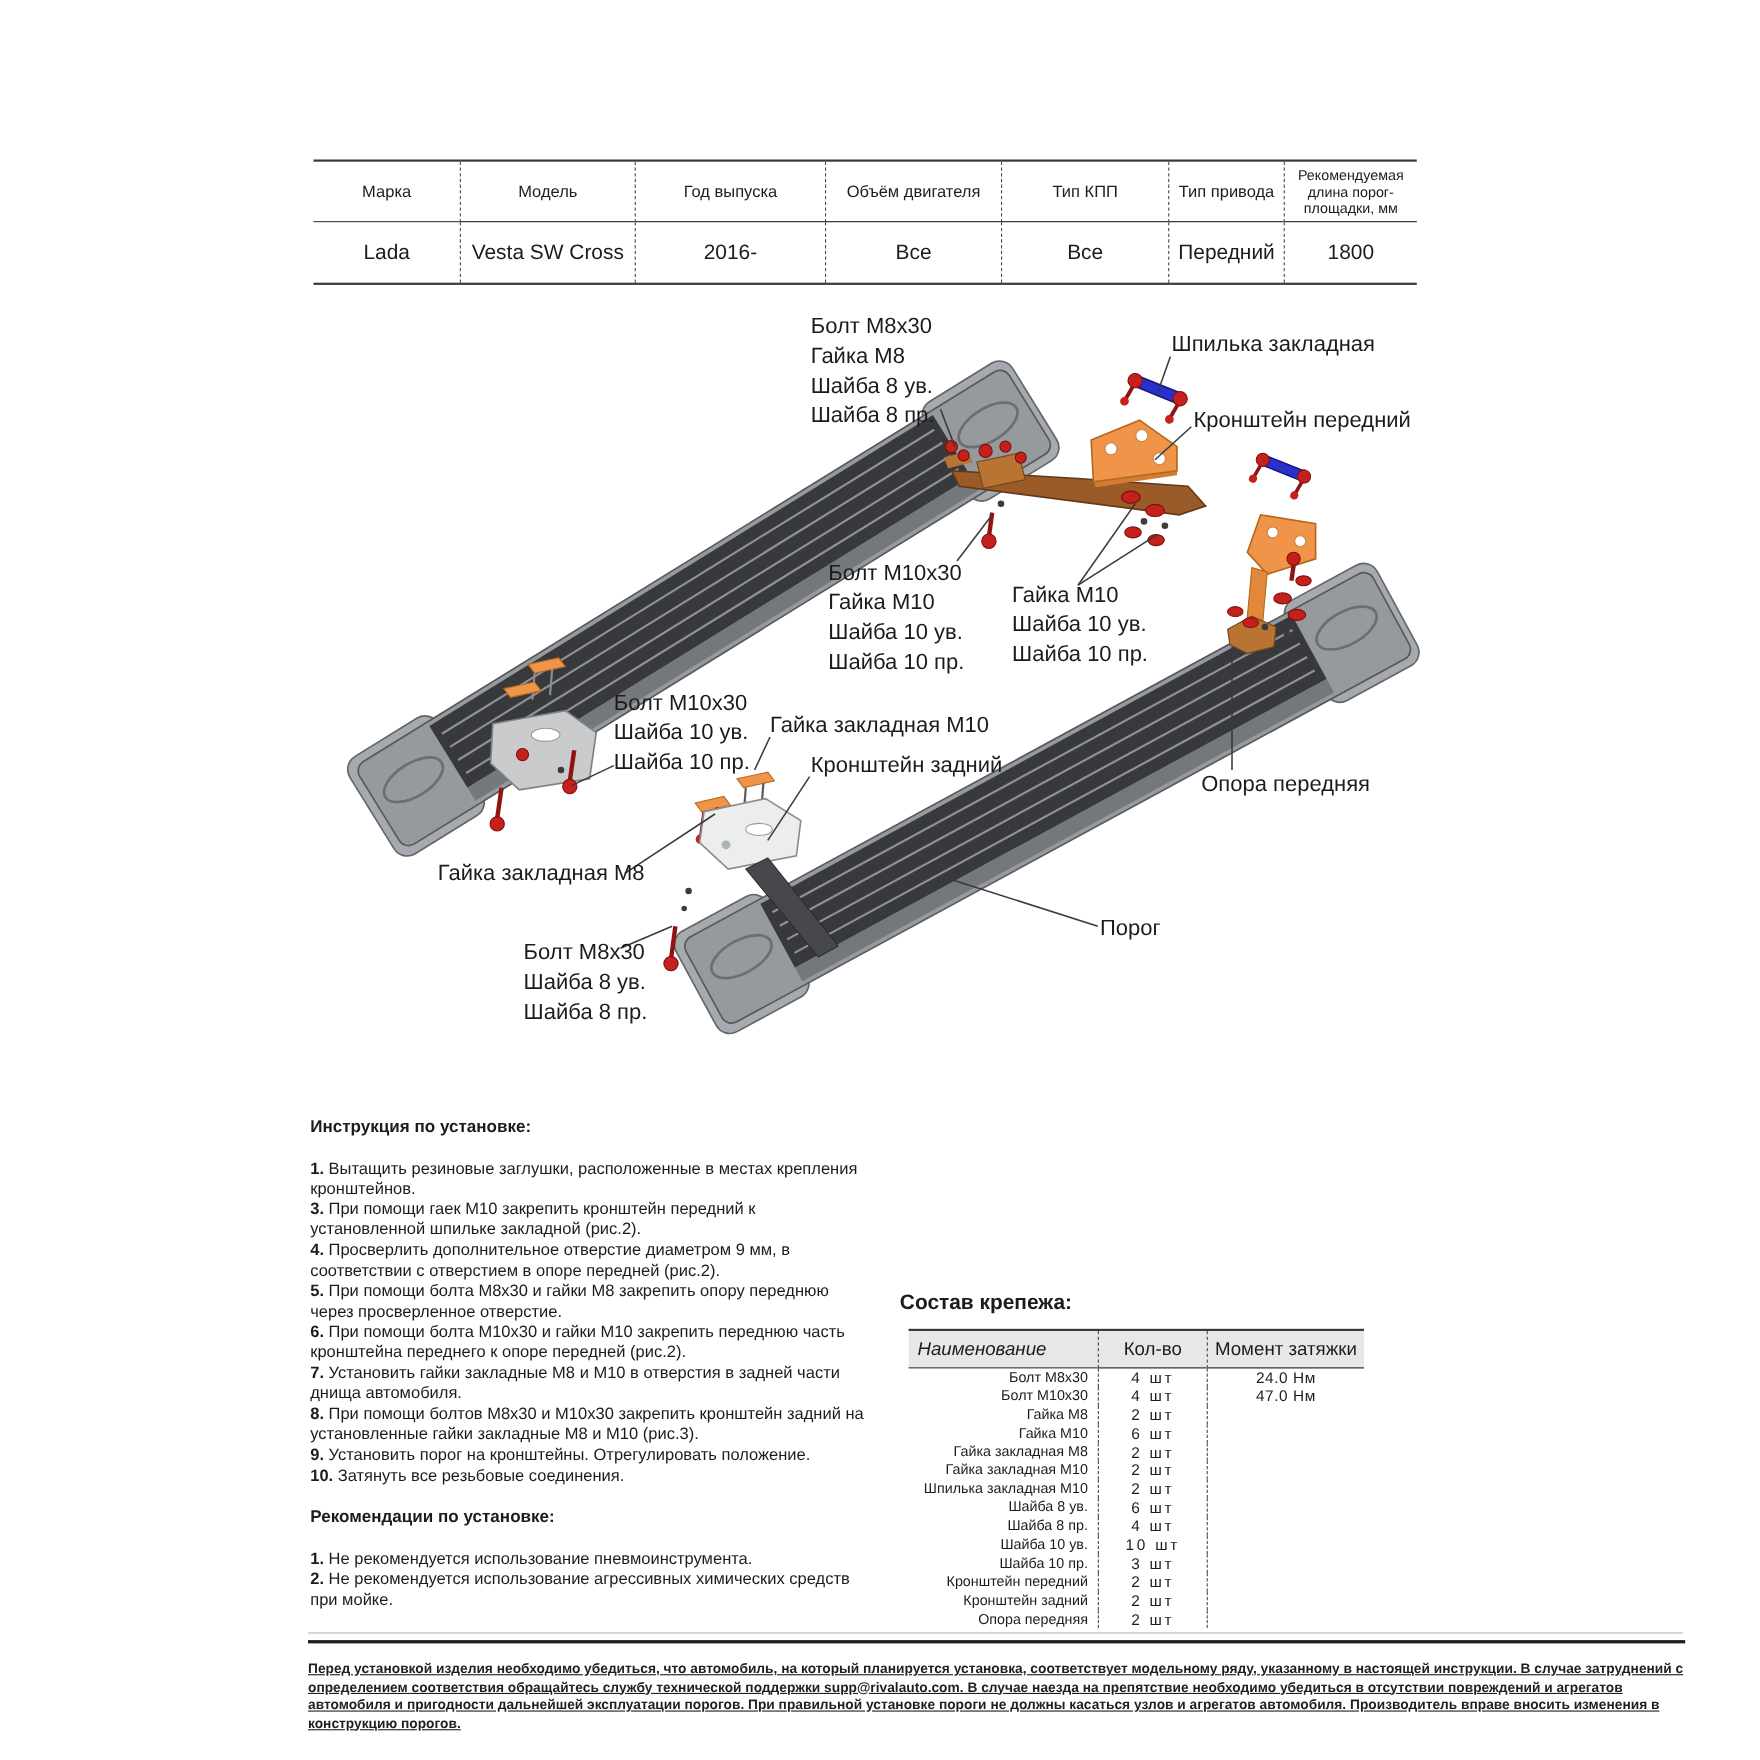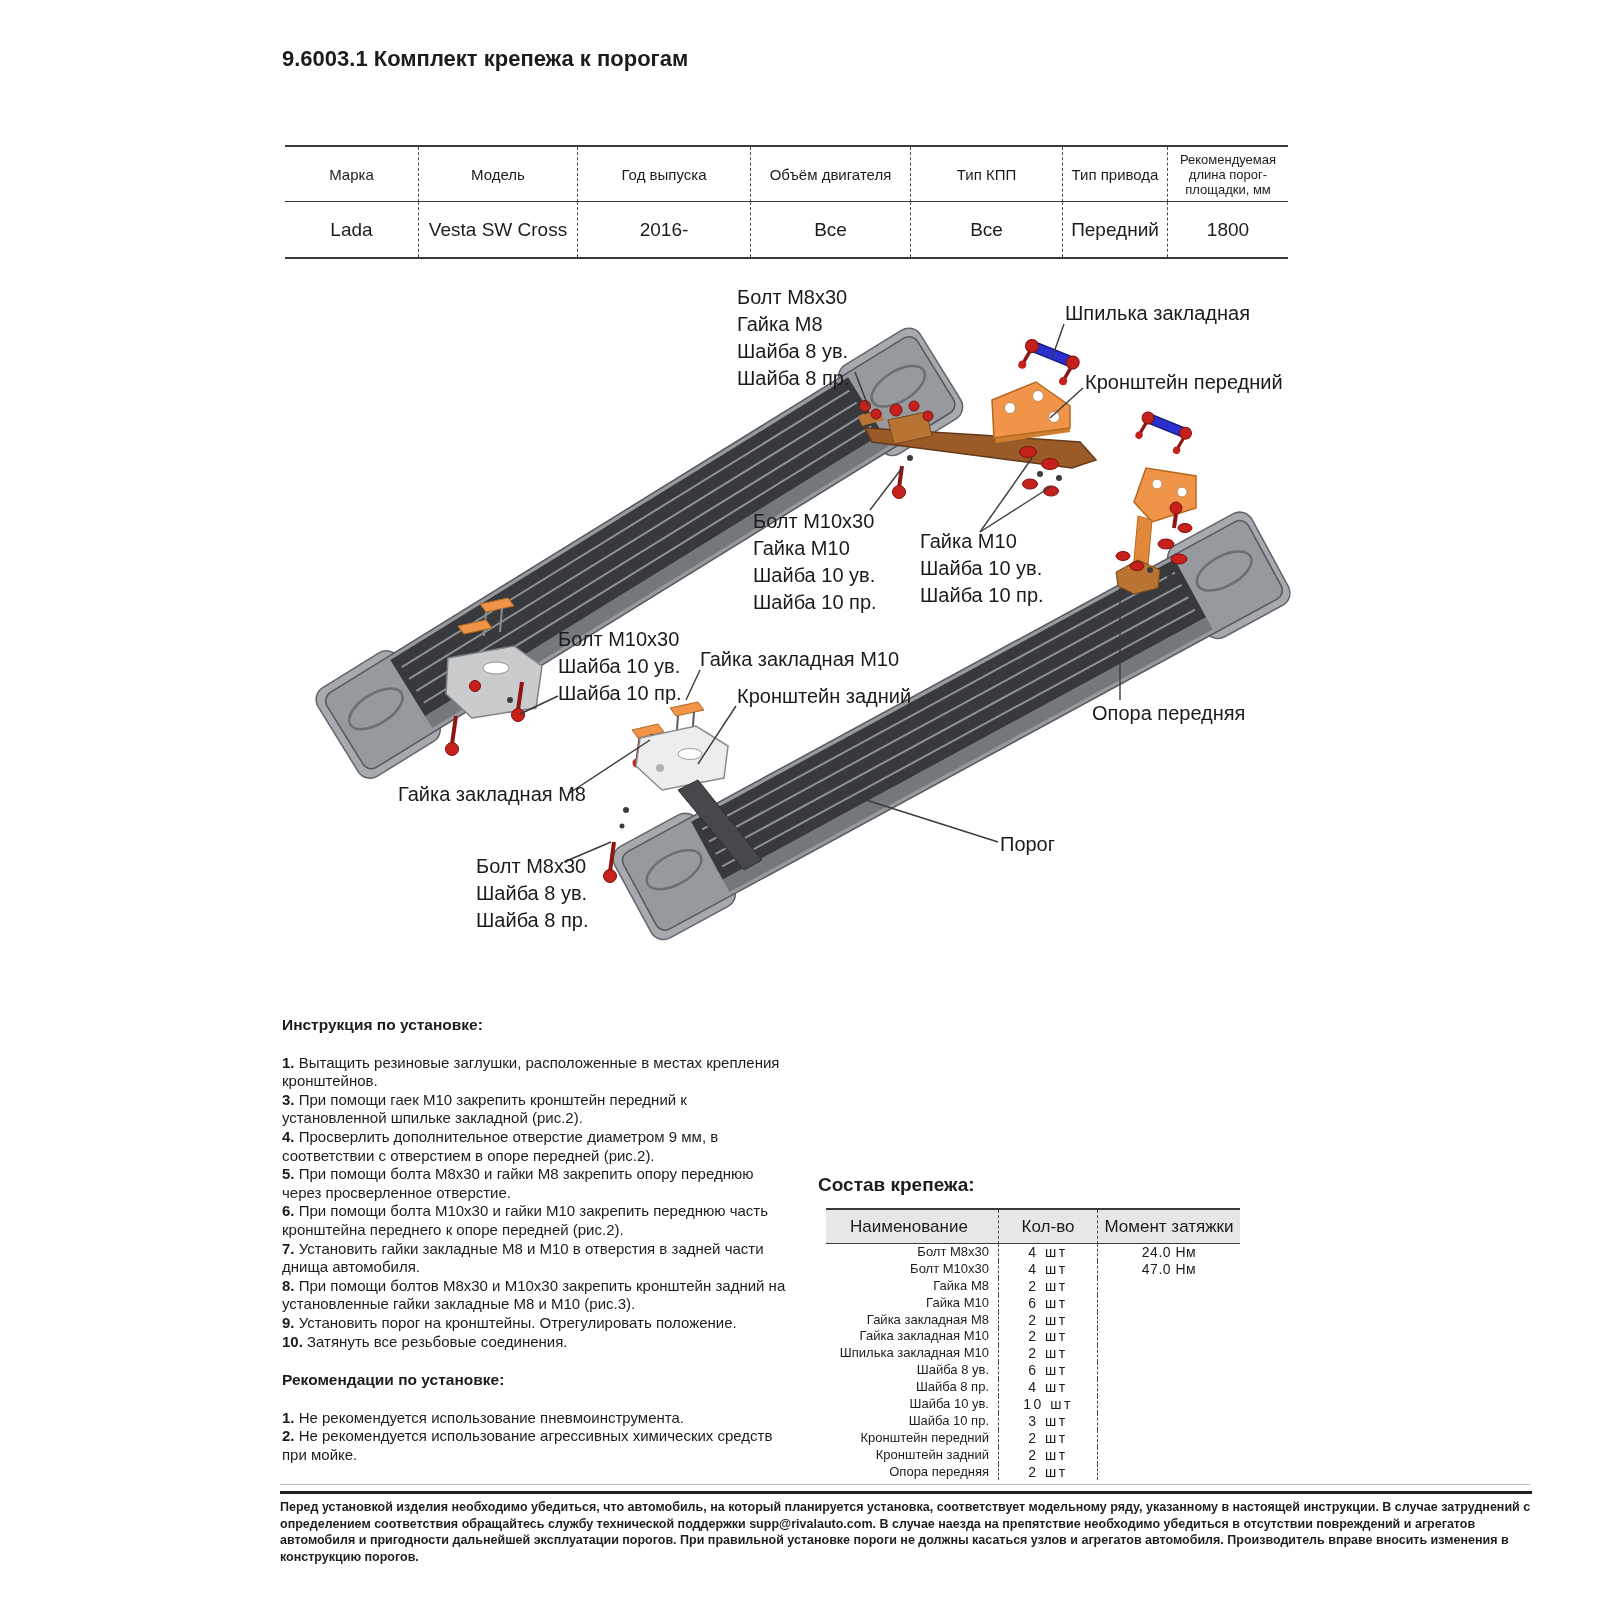--- a/index.html
+++ b/index.html
@@ -32,38 +32,37 @@
   .instructions .hd{font-weight:700;font-size:15.5px;margin-bottom:19px;}
   .instructions .hd2{font-weight:700;font-size:15.5px;margin-top:20px;margin-bottom:19px;}
   .step b{font-weight:700;}
 
   
   .parts-heading{position:absolute;left:818px;top:1174px;font-size:19px;font-weight:700;}
   .ptable{position:absolute;left:826px;top:1208px;width:414px;
           display:grid;grid-template-columns:172px 99px 143px;border-top:2.2px solid #3a3a3a;}
   .ptable .hc{height:34px;background:#e7e7e7;display:flex;align-items:center;font-size:17px;
           border-bottom:1.6px solid #3a3a3a;box-sizing:border-box;}
-  .ptable .hc.c1{padding-left:24px;}
+  .ptable .hc.c1{padding-left:8px;font-style:italic;}
   .ptable .hc.cc{justify-content:center;}
   .ptable .name{height:16.9px;font-size:13px;line-height:16.9px;text-align:right;padding-right:9px;box-sizing:border-box;white-space:nowrap;}
   .ptable .qty{height:16.9px;font-size:14px;line-height:16.9px;text-align:center;letter-spacing:2.5px;box-sizing:border-box;}
   .ptable .trq{height:16.9px;font-size:14px;line-height:16.9px;text-align:center;letter-spacing:.5px;box-sizing:border-box;}
   .ptable .dl{border-left:1.6px dashed #4a4a4a;}
 
   .thin-rule{position:absolute;left:280px;top:1484px;width:1250px;border-top:1.6px solid #b8b8b8;}
   .footer{position:absolute;left:280px;top:1491px;width:1252px;border-top:3px solid #1f1f1f;
-          padding-top:5px;font-size:12.5px;font-weight:700;line-height:16.5px;color:#1f1f1f;}
+          padding-top:15px;font-size:12.5px;font-weight:700;line-height:16.5px;color:#1f1f1f;text-decoration:underline;}
 </style>
 </head>
 <body>
 
 <div class="page">
 
   <div class="title">
-    <div class="t2">9.6003.1 Комплект крепежа к порогам</div>
   </div>
 
   <div class="vtable">
     <div class="hc">Марка</div>
     <div class="hc dl">Модель</div>
     <div class="hc dl">Год выпуска</div>
     <div class="hc dl">Объём двигателя</div>
     <div class="hc dl">Тип КПП</div>
     <div class="hc dl">Тип привода</div>
     <div class="hc dl small">Рекомендуемая длина порог-площадки, мм</div>

